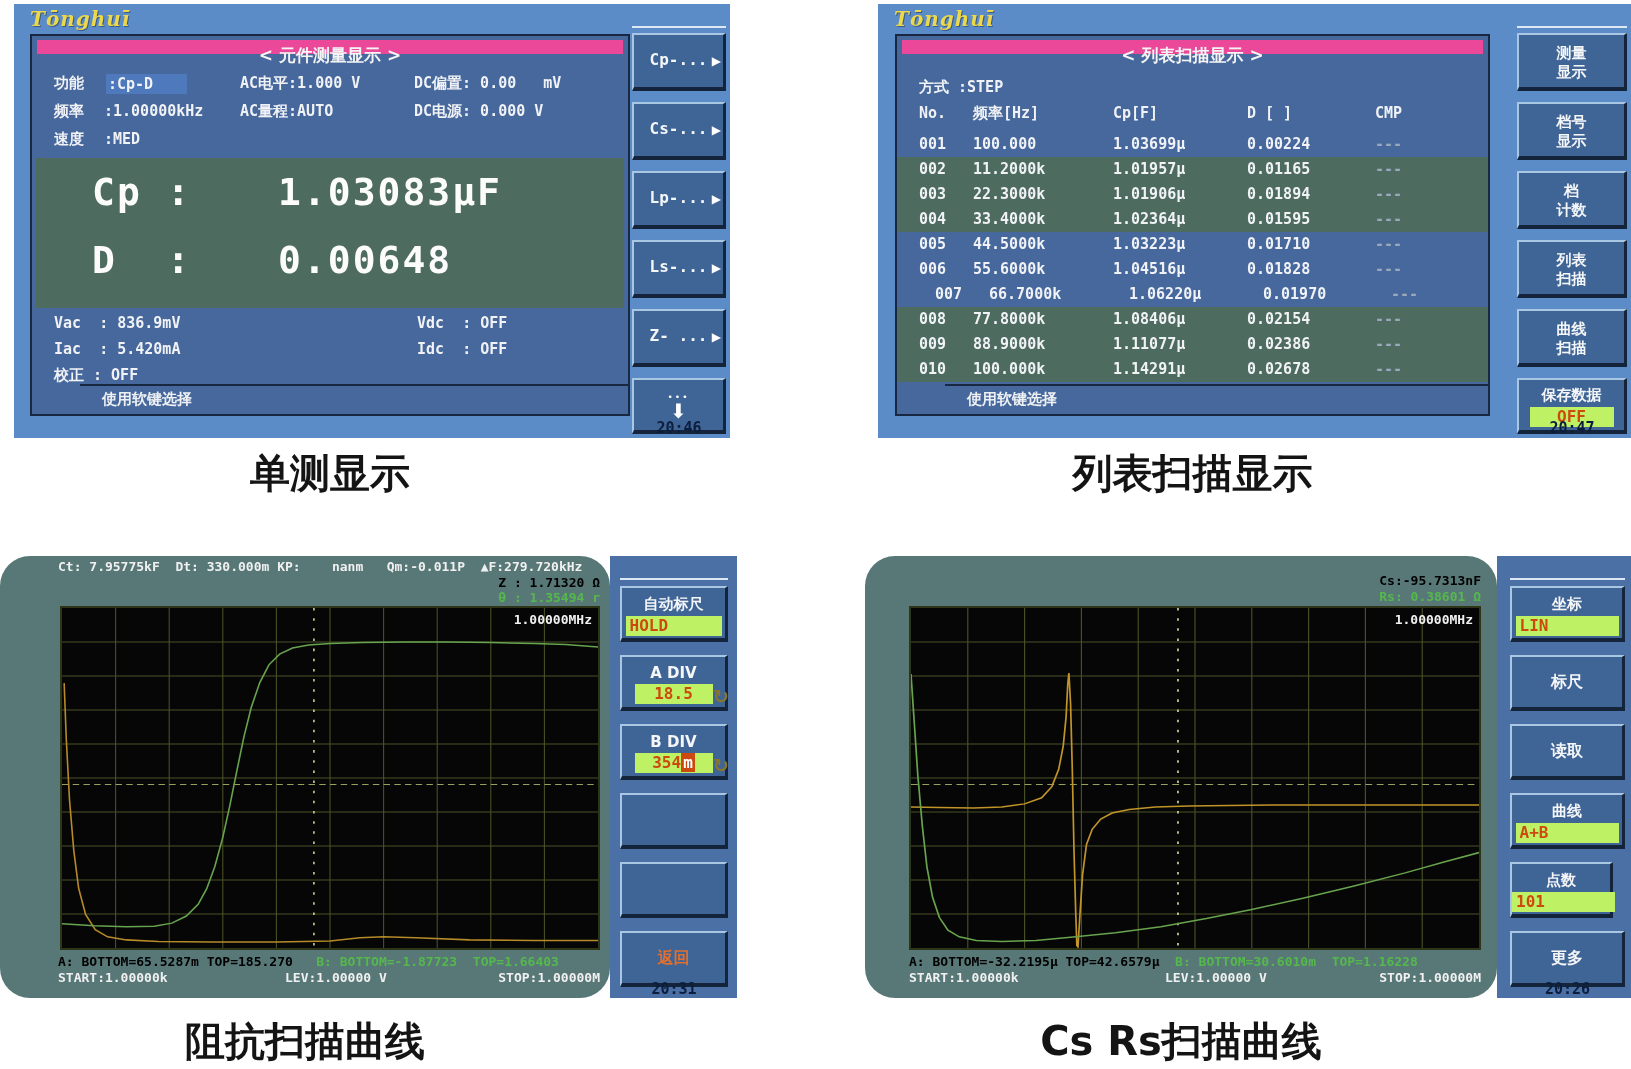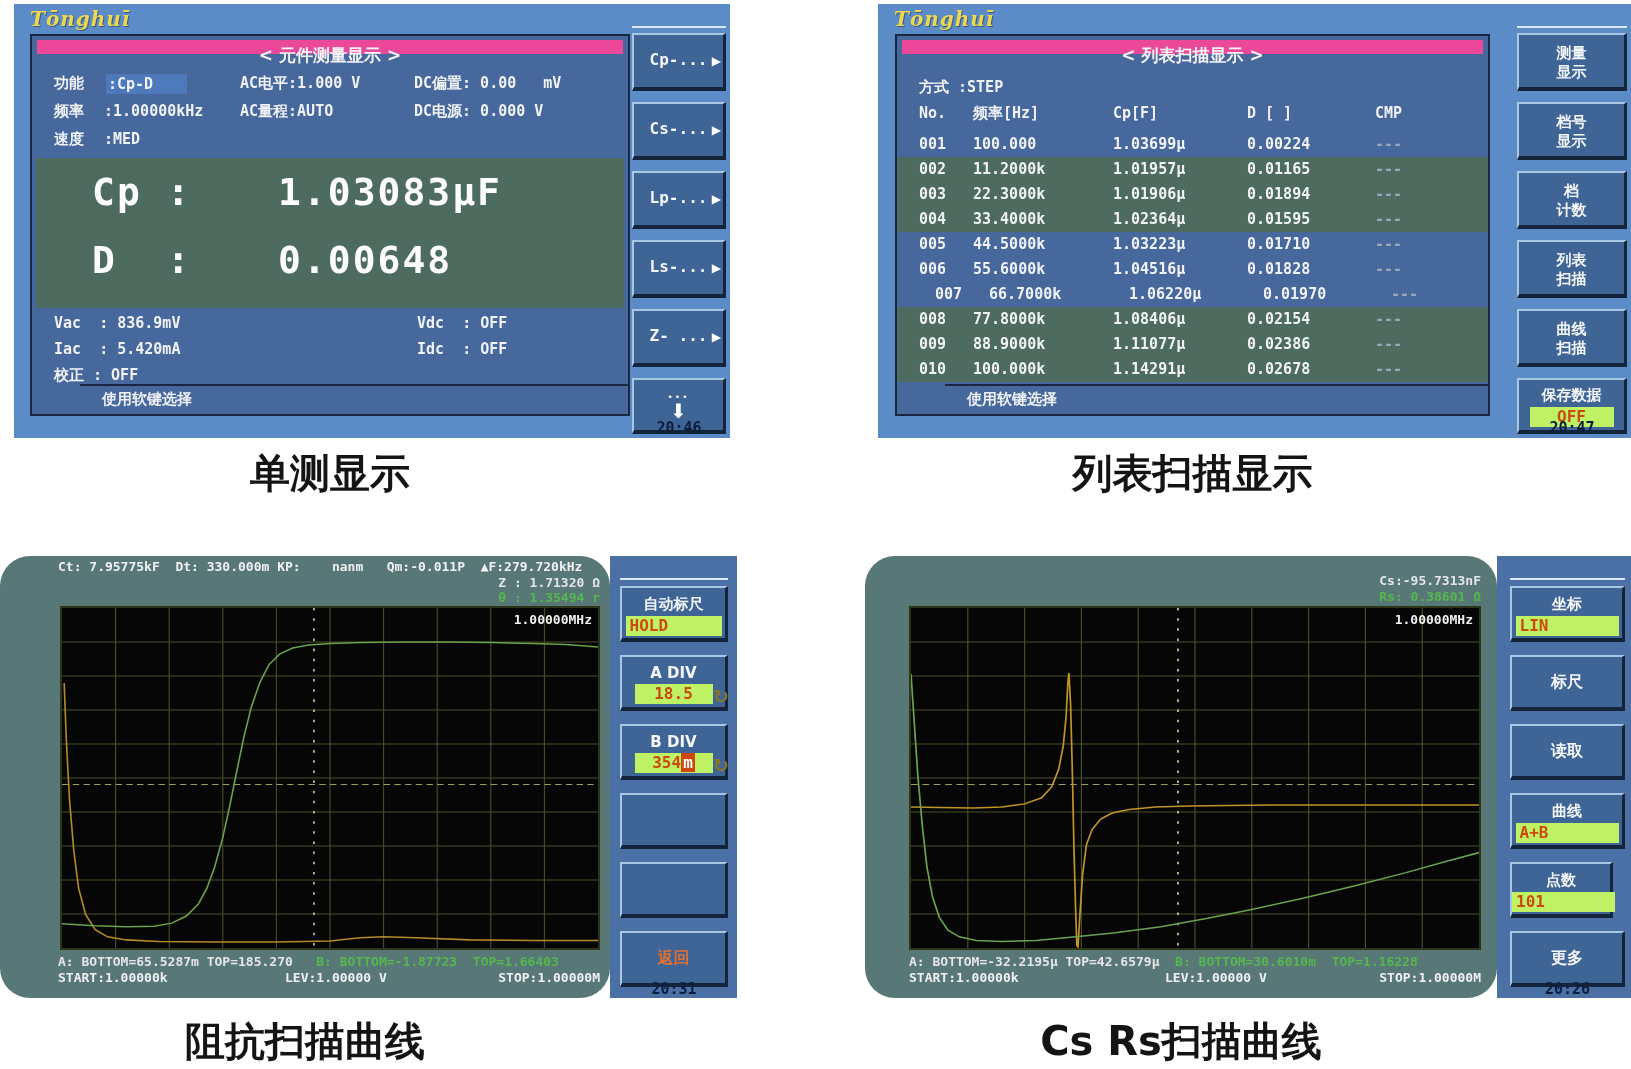--- a/index.html
+++ b/index.html
@@ -49,21 +49,21 @@
   .lrow{position:absolute;left:0;right:0;height:25px;line-height:25px;}
   .bandg{background:#4d6b5e;}
   .lc{position:absolute;color:#f0f2f6;font-weight:bold;font-size:15px;
       font-family:"DejaVu Sans Mono",monospace;}
   .lc1{left:22px;}.lc2{left:76px;}.lc3{left:216px;}.lc4{left:350px;}.lc5{left:478px;}
   .dim{color:#9aa8bc;}
 
   
   .tealscreen{position:absolute;background:#587878;top:0;height:442px;border-radius:30px;}
   .gtxt{position:absolute;font-family:"DejaVu Sans Mono",monospace;font-weight:bold;font-size:13px;}
-  .orange{color:#e5e5e5;}
+  .orange{color:#000000;}
   .green{color:#55b84c;}
   .white{color:#f0f0f0;}
   .plot{position:absolute;background:#060606;border:2px solid #2e3418;box-sizing:border-box;}
   .plot svg{position:absolute;left:0;top:0;width:100%;height:100%;}
   .mhz{position:absolute;top:4px;right:6px;color:#f0f0f0;font-weight:bold;font-size:13px;
        font-family:"DejaVu Sans Mono",monospace;}
   .gsoftcol{position:absolute;top:0;height:442px;background:#4a70a6;}
   .gsk-label{display:block;text-align:center;font-weight:bold;font-size:15px;margin-top:7px;}
   .gsk-center{text-align:center;font-weight:bold;font-size:16px;line-height:50px;}
   .backkey{color:#e07030;}

